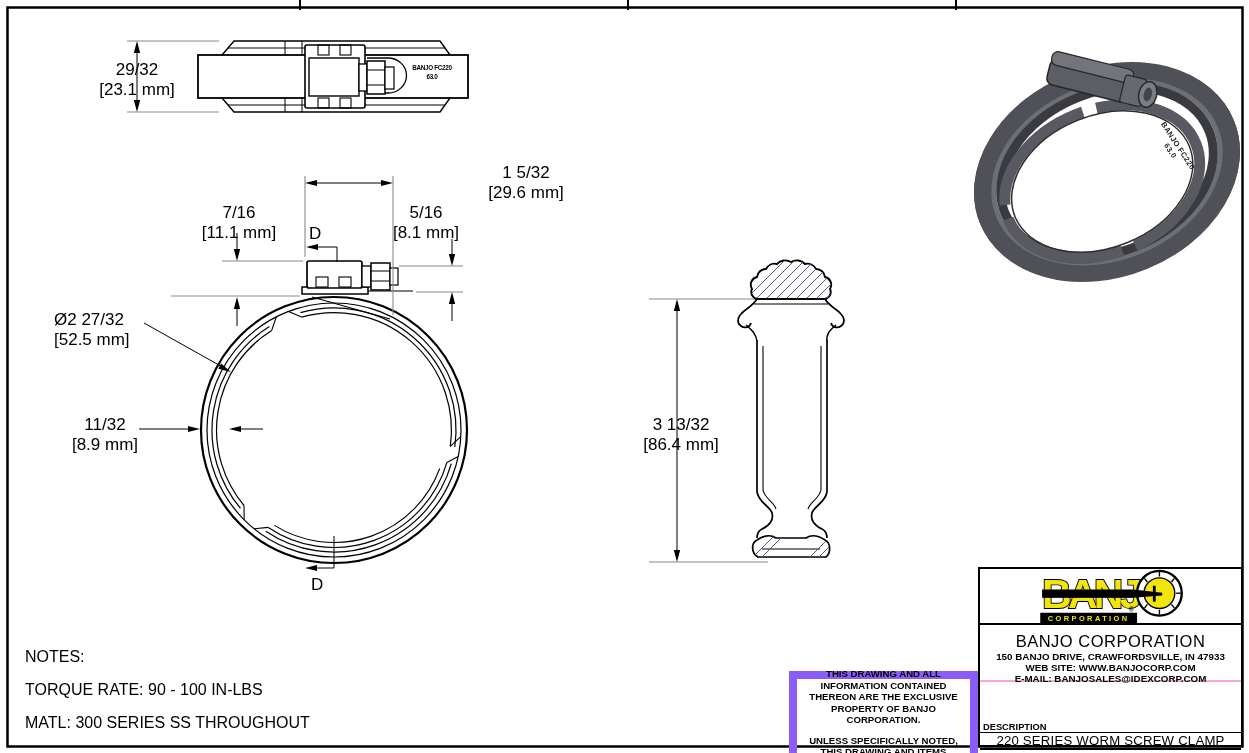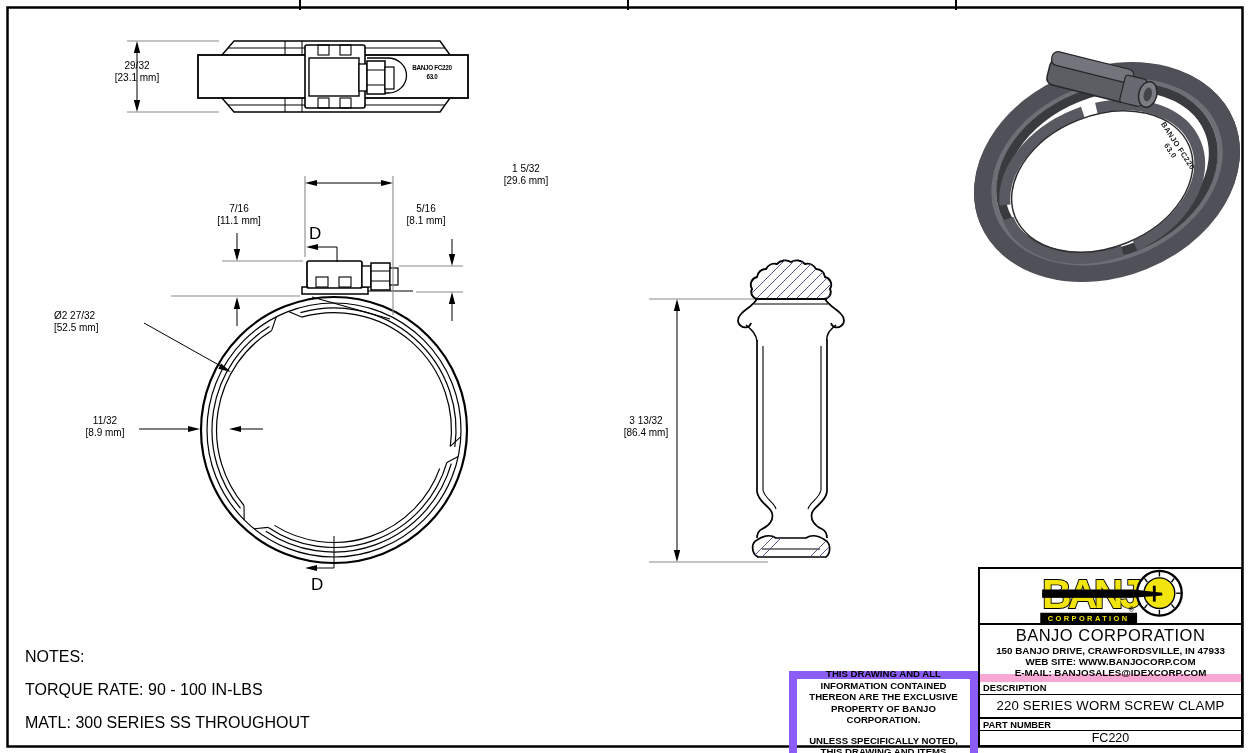--- a/index.html
+++ b/index.html
@@ -1,38 +1,38 @@
 <!DOCTYPE html>
 <html><head>
 <meta charset="utf-8">
 <style>
   html,body{margin:0;padding:0;background:#ffffff;}
   body{width:1249px;height:753px;position:relative;font-family:"Liberation Sans",sans-serif;color:#000;overflow:hidden;}
   .sheet{position:absolute;inset:0;background:#fff;}
   svg.drawing{position:absolute;left:0;top:0;}
   .txt{position:absolute;z-index:5;}
-  .dim{font-size:10px;line-height:1.18;text-align:center;transform:translateX(-50%);white-space:nowrap;}
+  .dim{font-size:17px;line-height:1.18;text-align:center;transform:translateX(-50%);white-space:nowrap;}
   .dim.left{transform:none;text-align:left;}
   .dlabel{font-size:17px;font-weight:400;}
   .band-mark{font-size:6.3px;font-weight:700;line-height:1.5;text-align:center;letter-spacing:-0.3px;white-space:nowrap;}
   .iso-mark{font-size:7.5px;font-weight:700;line-height:1.15;text-align:center;color:#1c1c1f;transform:rotate(57deg);letter-spacing:.4px;white-space:nowrap;}
   .notes{left:25px;top:648px;font-size:16px;}
   .notes .ln{margin-bottom:15px;white-space:nowrap;}
   .disclaimer{left:789px;top:627px;width:189px;height:118px;border:8px solid #8b5cf6;box-sizing:border-box;
     display:flex;flex-direction:column;justify-content:center;gap:9px;padding:4px 6px;
     font-size:9.6px;font-weight:700;text-align:center;line-height:1.2;margin-top:44px;}
   .disclaimer p{margin:0;}
   .titleblock{left:978px;top:567px;width:265px;height:180px;border:2px solid #000;box-sizing:border-box;
     display:flex;flex-direction:column;background:#fff;}
   .tb-row{box-sizing:border-box;}
   .tb-logo{height:58px;border-bottom:2px solid #000;display:flex;align-items:center;justify-content:center;}
-  .tb-company{height:57px;border-bottom:8px solid #f9a8d4;text-align:center;padding-top:1px;}
+  .tb-company{height:57px;border-bottom:2px solid #f9a8d4;text-align:center;padding-top:7px;}
   .tb-company .co{font-size:16.5px;letter-spacing:.5px;}
   .tb-company .sm{font-size:9.8px;font-weight:700;line-height:1.13;}
-  .tb-label{height:13px;border-bottom:1px solid #000;font-size:9.3px;font-weight:700;padding:1px 0 0 3px;}
+  .tb-label{height:13px;border-bottom:1px solid #000;font-size:9.3px;font-weight:700;padding:1px 0 0 3px;margin-top:39px;}
   .tb-desc{height:25px;border-bottom:2px solid #000;display:flex;align-items:center;justify-content:center;
     font-size:13.2px;letter-spacing:.2px;white-space:nowrap;}
   .tb-pn{flex:1;display:flex;align-items:center;justify-content:center;font-size:12.5px;}
 </style>
 </head>
 <body>
 
 <div class="sheet"></div>
 
 <svg class="drawing" width="1249" height="753" viewBox="0 0 1249 753">
@@ -237,21 +237,21 @@
   <div>[8.1 mm]</div>
 </div>
 <div class="txt dim left" style="left:54px;top:310px;">
   <div>Ø2 27/32</div>
   <div>[52.5 mm]</div>
 </div>
 <div class="txt dim" style="left:105px;top:415px;">
   <div>11/32</div>
   <div>[8.9 mm]</div>
 </div>
-<div class="txt dim" style="left:646px;top:415px;">
+<div class="txt dim" style="left:681px;top:415px;">
   <div>3 13/32</div>
   <div>[86.4 mm]</div>
 </div>
 
 <div class="txt dlabel" style="left:309px;top:224px;">D</div>
 <div class="txt dlabel" style="left:311px;top:575px;">D</div>
 
 <div class="txt band-mark" style="left:404px;top:63px;width:56px;">
   <div>BANJO FC220</div>
   <div>63.0</div>

